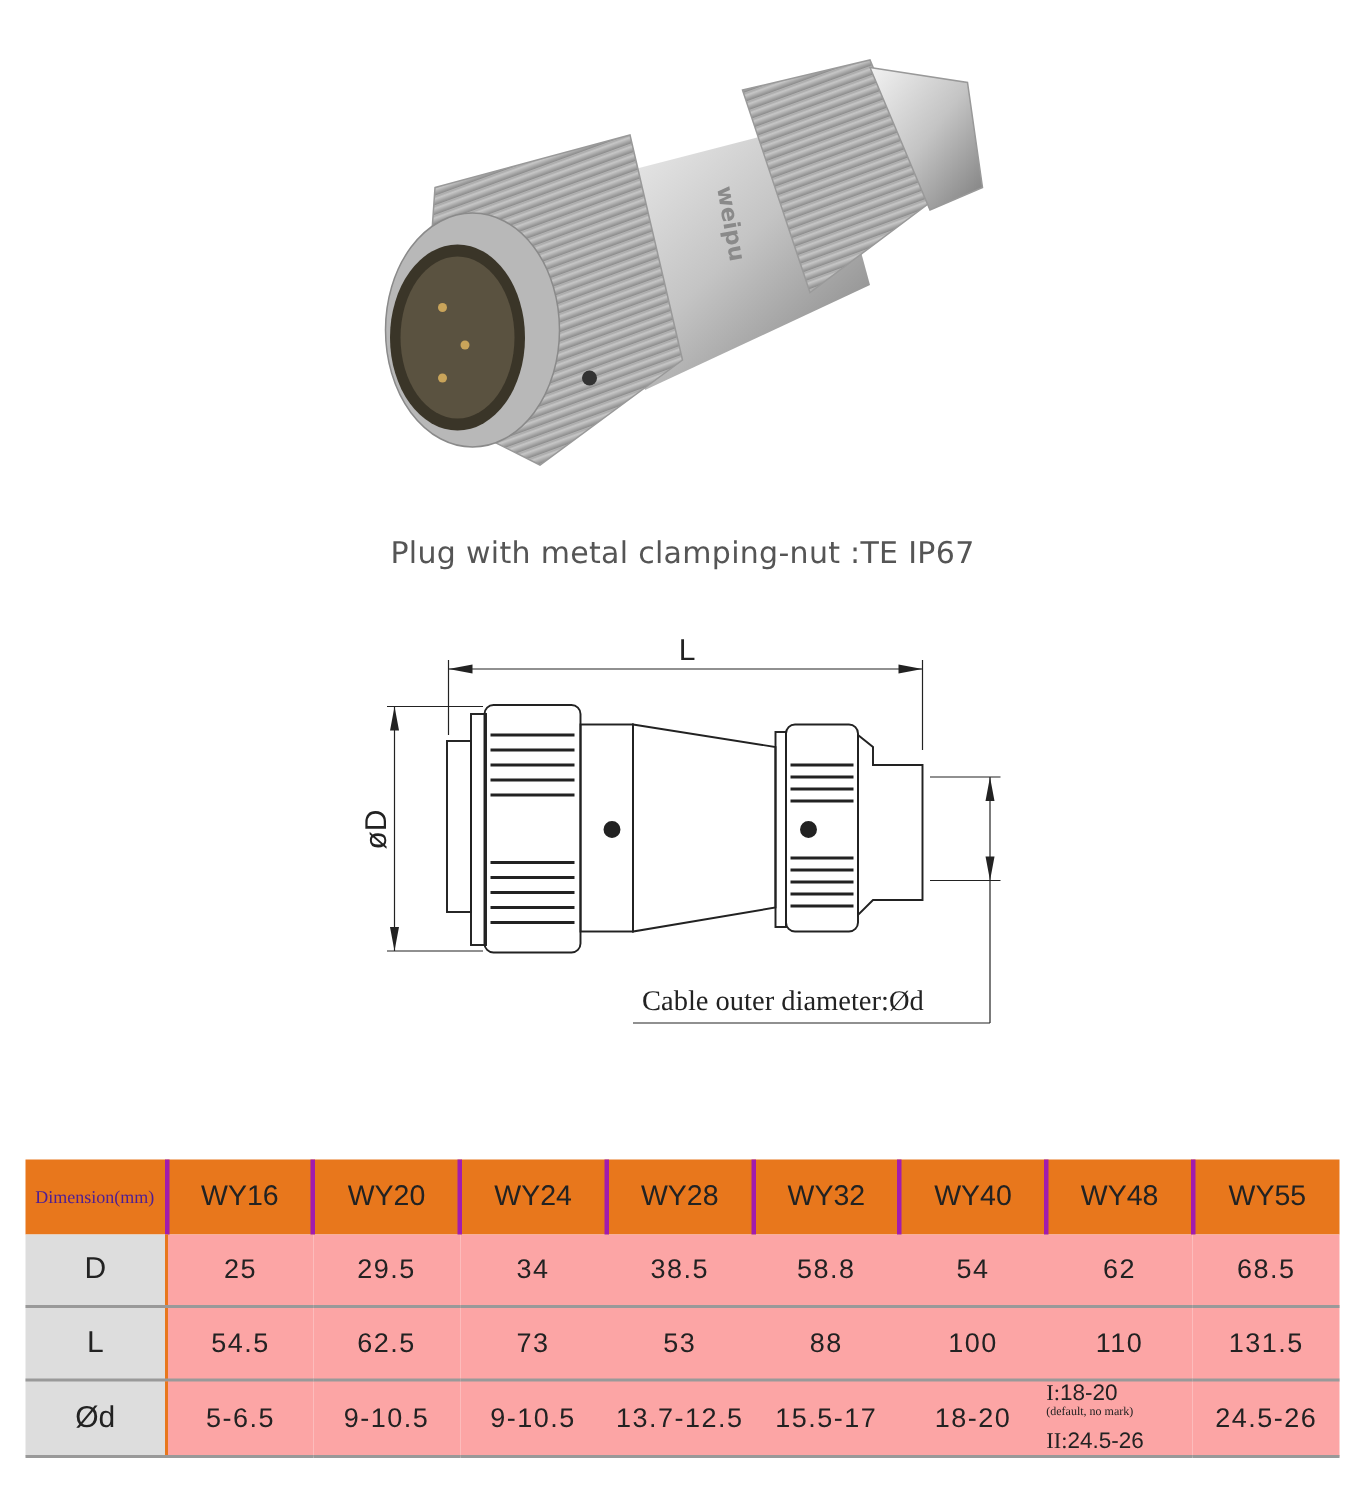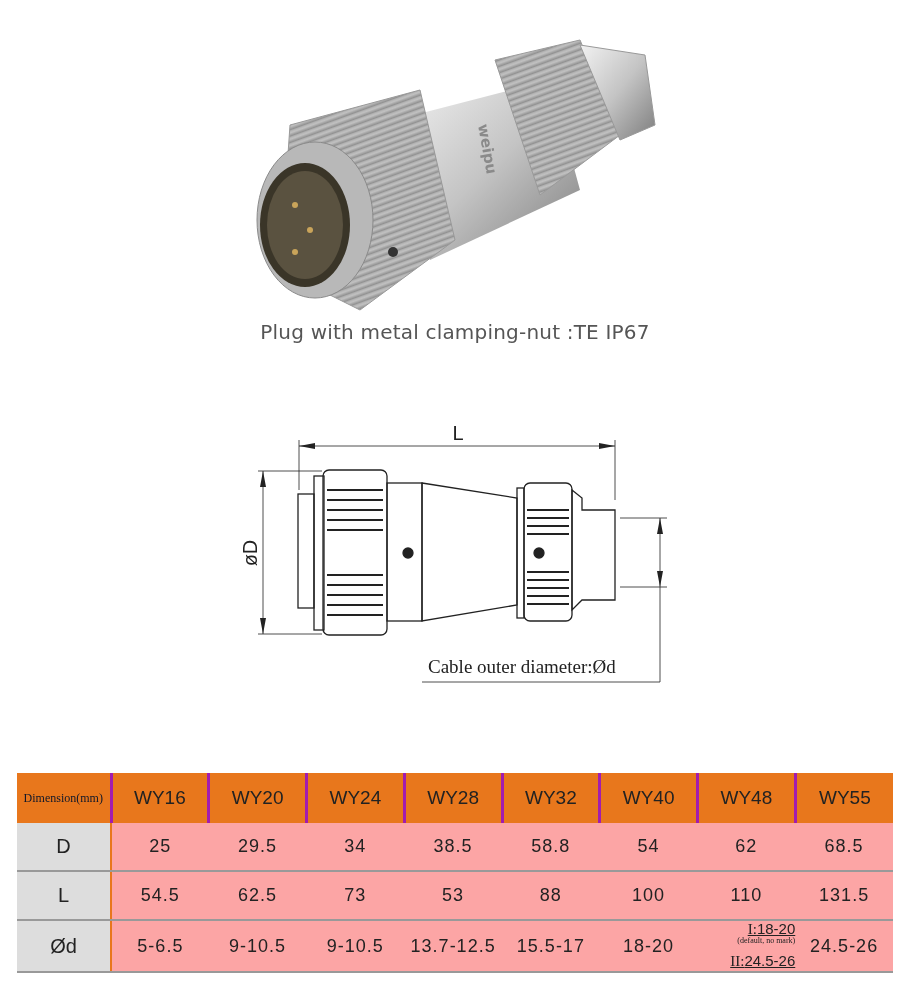--- a/index.html
+++ b/index.html
@@ -1,29 +1,29 @@
 <!DOCTYPE html>
 <html><head>
 <meta charset="utf-8">
 <style>
   html, body { margin: 0; padding: 0; background: #ffffff; }
   body { width: 910px; height: 991px; position: relative; overflow: hidden; font-family: "DejaVu Sans", sans-serif; }
 
   .photo { position: absolute; left: 250px; top: 30px; width: 420px; height: 290px; }
-  .caption { position: absolute; left: 0; width: 910px; top: 320px; text-align: center; font-family: "DejaVu Sans", sans-serif; font-size: 20px; color: #555555; letter-spacing: 0.2px; }
+  .caption { position: absolute; left: 0; width: 910px; top: 356px; text-align: center; font-family: "DejaVu Sans", sans-serif; font-size: 20px; color: #555555; letter-spacing: 0.2px; }
 
   .drawing { position: absolute; left: 230px; top: 410px; width: 450px; height: 290px; }
 
   .spec-table { position: absolute; left: 17px; top: 773px; width: 876px; border-collapse: collapse; table-layout: fixed; }
   .spec-table th, .spec-table td { text-align: center; padding: 0; }
   .spec-table thead th { background: #e8771c; color: #222222; height: 50px; font-family: "Liberation Sans", sans-serif; font-size: 19px; font-weight: normal; border-left: 3px solid #a21caf; }
-  .spec-table thead th.corner { border-left: none; font-family: "Liberation Serif", serif; font-size: 12px; color: #0f172a; border-right: 2px solid #e8771c; }
+  .spec-table thead th.corner { border-left: none; font-family: "Liberation Serif", serif; font-size: 12px; color: #4c1d95; border-right: 2px solid #e8771c; }
   .spec-table tbody td { height: 47px; font-family: "Liberation Sans", sans-serif; font-size: 18px; color: #222; border-bottom: 2px solid #999999; background: #fca5a5; letter-spacing: 1px; }
   .spec-table tbody td.rowhead { background: #dddddd; font-size: 20px; border-right: 2px solid #e8771c; letter-spacing: 0; }
-  .multi { display: inline-block; text-align: right; line-height: 16px; text-decoration: underline; }
+  .multi { display: inline-block; text-align: left; line-height: 16px; }
   .multi .l1, .multi .l2 { display: block; font-size: 15px; letter-spacing: 0; }
   .multi .roman { font-family: "Liberation Serif", serif; }
   .multi sup { font-family: "Liberation Serif", serif; font-size: 8px; line-height: 8px; display: inline-block; vertical-align: top; }
 </style>
 </head>
 <body>
 
 <svg class="photo" viewBox="0 0 420 290">
   <defs>
     <linearGradient id="metal" x1="0" y1="0" x2="0" y2="1">

